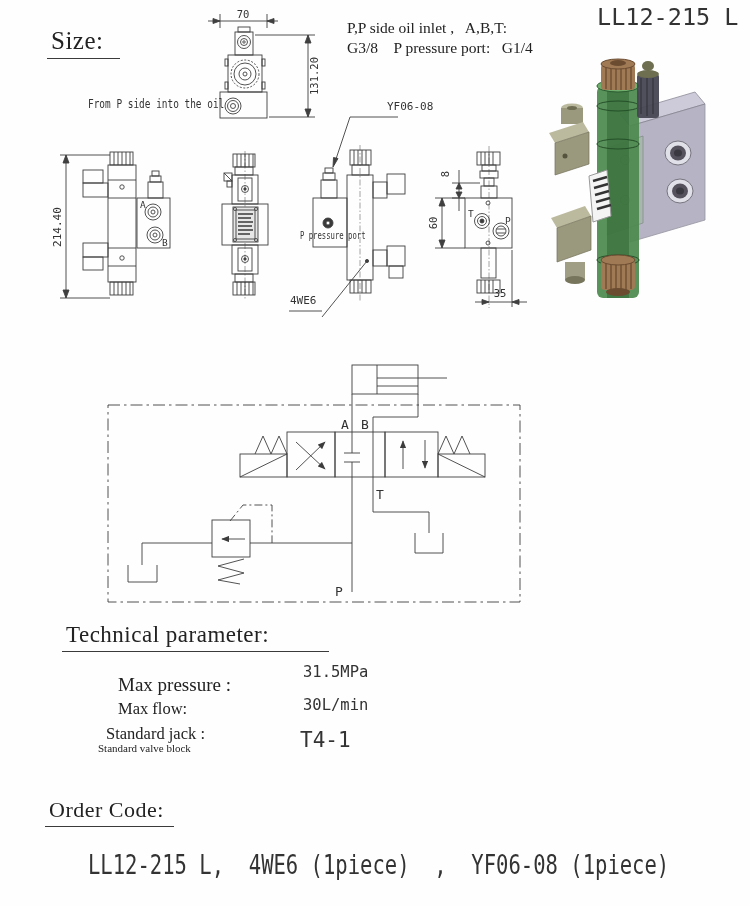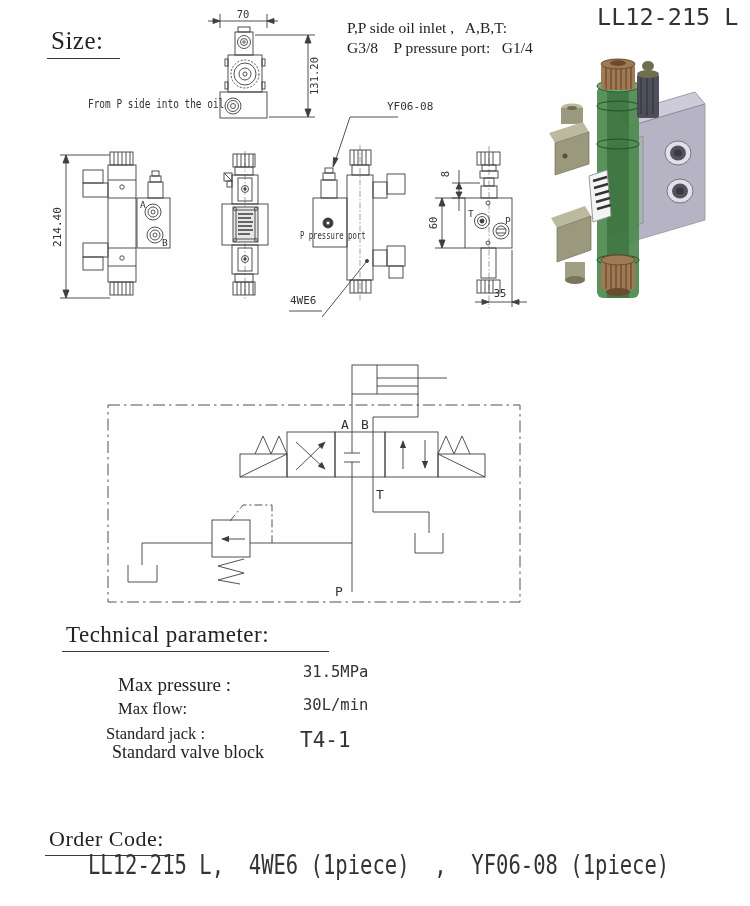--- a/index.html
+++ b/index.html
@@ -424,22 +424,22 @@
 
   <div class="abs" style="left:62px;top:622px;">
     <span class="serif uhead" style="font-size:23px;padding-right:60px;">Technical parameter:</span>
   </div>
 
   <div class="abs serif" style="left:118px;top:674px;font-size:19px;">Max pressure :</div>
   <div class="abs cad" style="left:303px;top:663px;font-size:15.5px;">31.5MPa</div>
   <div class="abs serif" style="left:118px;top:699px;font-size:16.5px;">Max flow:</div>
   <div class="abs cad" style="left:303px;top:696px;font-size:15.5px;">30L/min</div>
   <div class="abs serif" style="left:106px;top:724px;font-size:16.5px;">Standard jack :</div>
-  <div class="abs serif" style="left:112px;top:742px;font-size:18px;">Standard valve block</div>
+  <div class="abs serif" style="left:98px;top:742px;font-size:11px;">Standard valve block</div>
   <div class="abs cad" style="left:300px;top:728px;font-size:21px;">T4-1</div>
 
-  <div class="abs" style="left:45px;top:826px;">
+  <div class="abs" style="left:45px;top:797px;">
     <span class="serif uhead" style="font-size:22px;padding-right:10px;">Order Code:</span>
   </div>
 
   <div class="abs cad pre cond" style="left:88px;top:850px;font-size:26px;transform:scaleX(.79);">LL12-215 L,  4WE6 (1piece)  ,  YF06-08 (1piece)</div>
 
 </div>
 
 </body></html>

